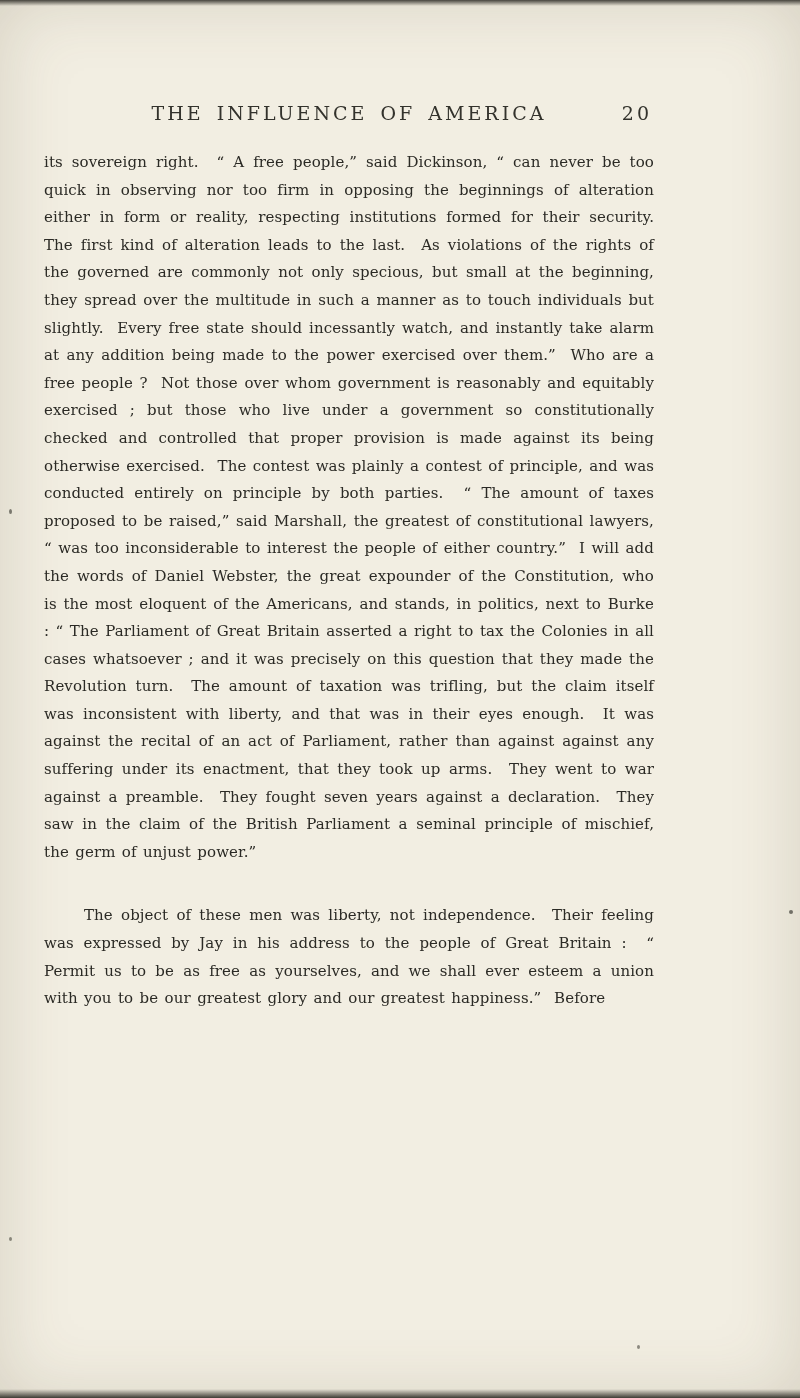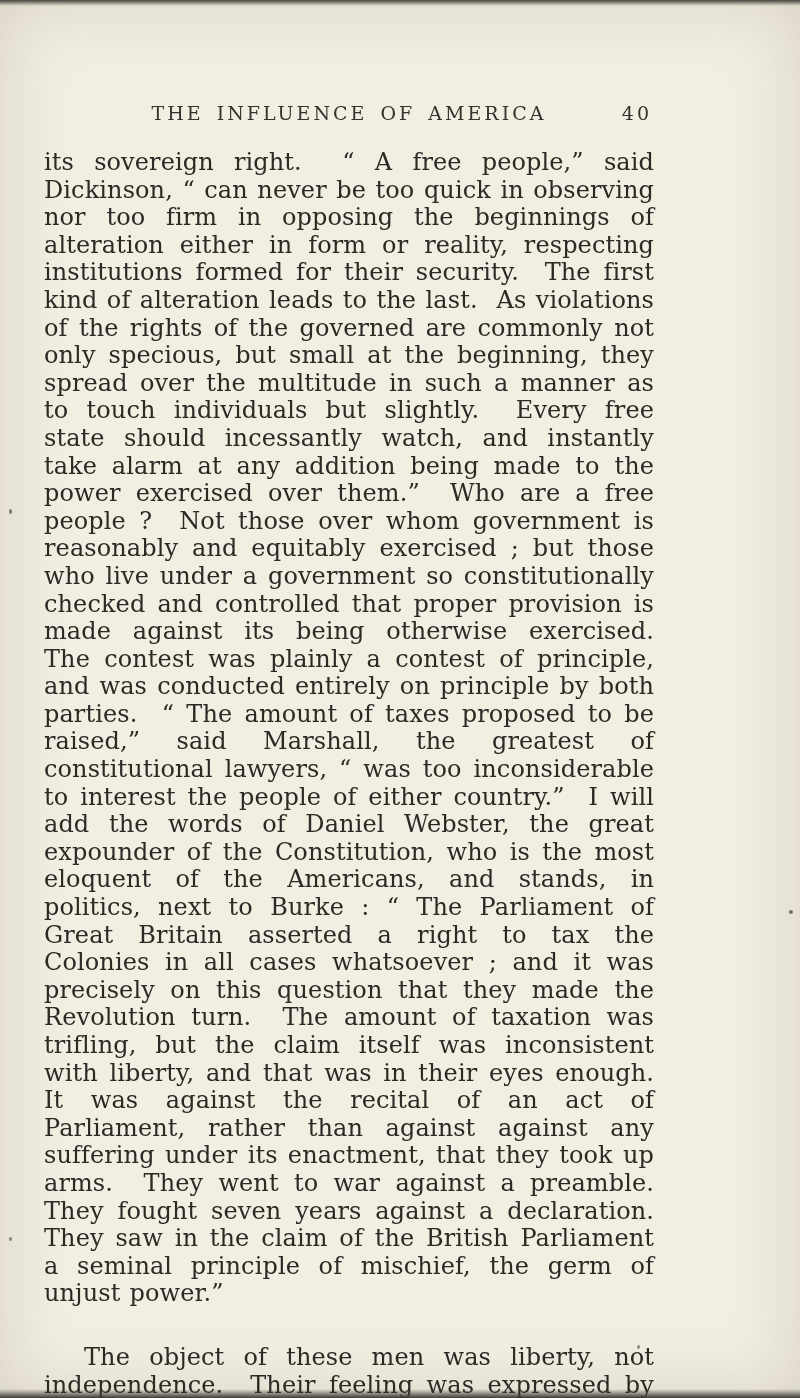--- a/index.html
+++ b/index.html
@@ -61,21 +61,21 @@
     color: #33322c;
   }
   .text-block {
     position: absolute;
     top: 149px;
     left: 44px;
     width: 610px;
   }
   .para {
     margin: 0;
-    font-size: 24px;
+    font-size: 15px;
     line-height: 27.6px;
     text-align: justify;
     white-space: pre-wrap;
     word-spacing: 1.5px;
     letter-spacing: 0.1px;
     color: #2b2a25;
   }
   .para.indent {
     text-indent: 40px;
     margin-top: 36px;
@@ -93,21 +93,21 @@
 </style>
 </head>
 <body>
 
 <div class="page">
 
   <div class="edge top"></div>
 
   <header class="running-head">
     <span class="head-title">THE INFLUENCE OF AMERICA</span>
-    <span class="folio">40</span>
+    <span class="folio">20</span>
   </header>
 
   <main class="text-block">
     <p class="para">its sovereign right.  “ A free people,” said Dickinson, “ can never be too quick in observing nor too firm in opposing the beginnings of alteration either in form or reality, respecting institutions formed for their security.  The first kind of alteration leads to the last.  As violations of the rights of the governed are commonly not only specious, but small at the beginning, they spread over the multitude in such a manner as to touch individuals but slightly.  Every free state should incessantly watch, and instantly take alarm at any addition being made to the power exercised over them.”  Who are a free people ?  Not those over whom government is reasonably and equitably exercised ; but those who live under a government so constitutionally checked and controlled that proper provision is made against its being otherwise exercised.  The contest was plainly a contest of principle, and was conducted entirely on principle by both parties.  “ The amount of taxes proposed to be raised,” said Marshall, the greatest of constitutional lawyers, “ was too inconsiderable to interest the people of either country.”  I will add the words of Daniel Webster, the great expounder of the Constitution, who is the most eloquent of the Americans, and stands, in politics, next to Burke : “ The Parliament of Great Britain asserted a right to tax the Colonies in all cases whatsoever ; and it was precisely on this question that they made the Revolution turn.  The amount of taxation was trifling, but the claim itself was inconsistent with liberty, and that was in their eyes enough.  It was against the recital of an act of Parliament, rather than against against any suffering under its enactment, that they took up arms.  They went to war against a preamble.  They fought seven years against a declaration.  They saw in the claim of the British Parliament a seminal principle of mischief, the germ of unjust power.”</p>
     <p class="para indent">The object of these men was liberty, not independence.  Their feeling was expressed by Jay in his address to the people of Great Britain :  “ Permit us to be as free as yourselves, and we shall ever esteem a union with you to be our greatest glory and our greatest happiness.”  Before</p>
   </main>
 
   <div class="speck s1"></div>
   <div class="speck s2"></div>
   <div class="speck s3"></div>

